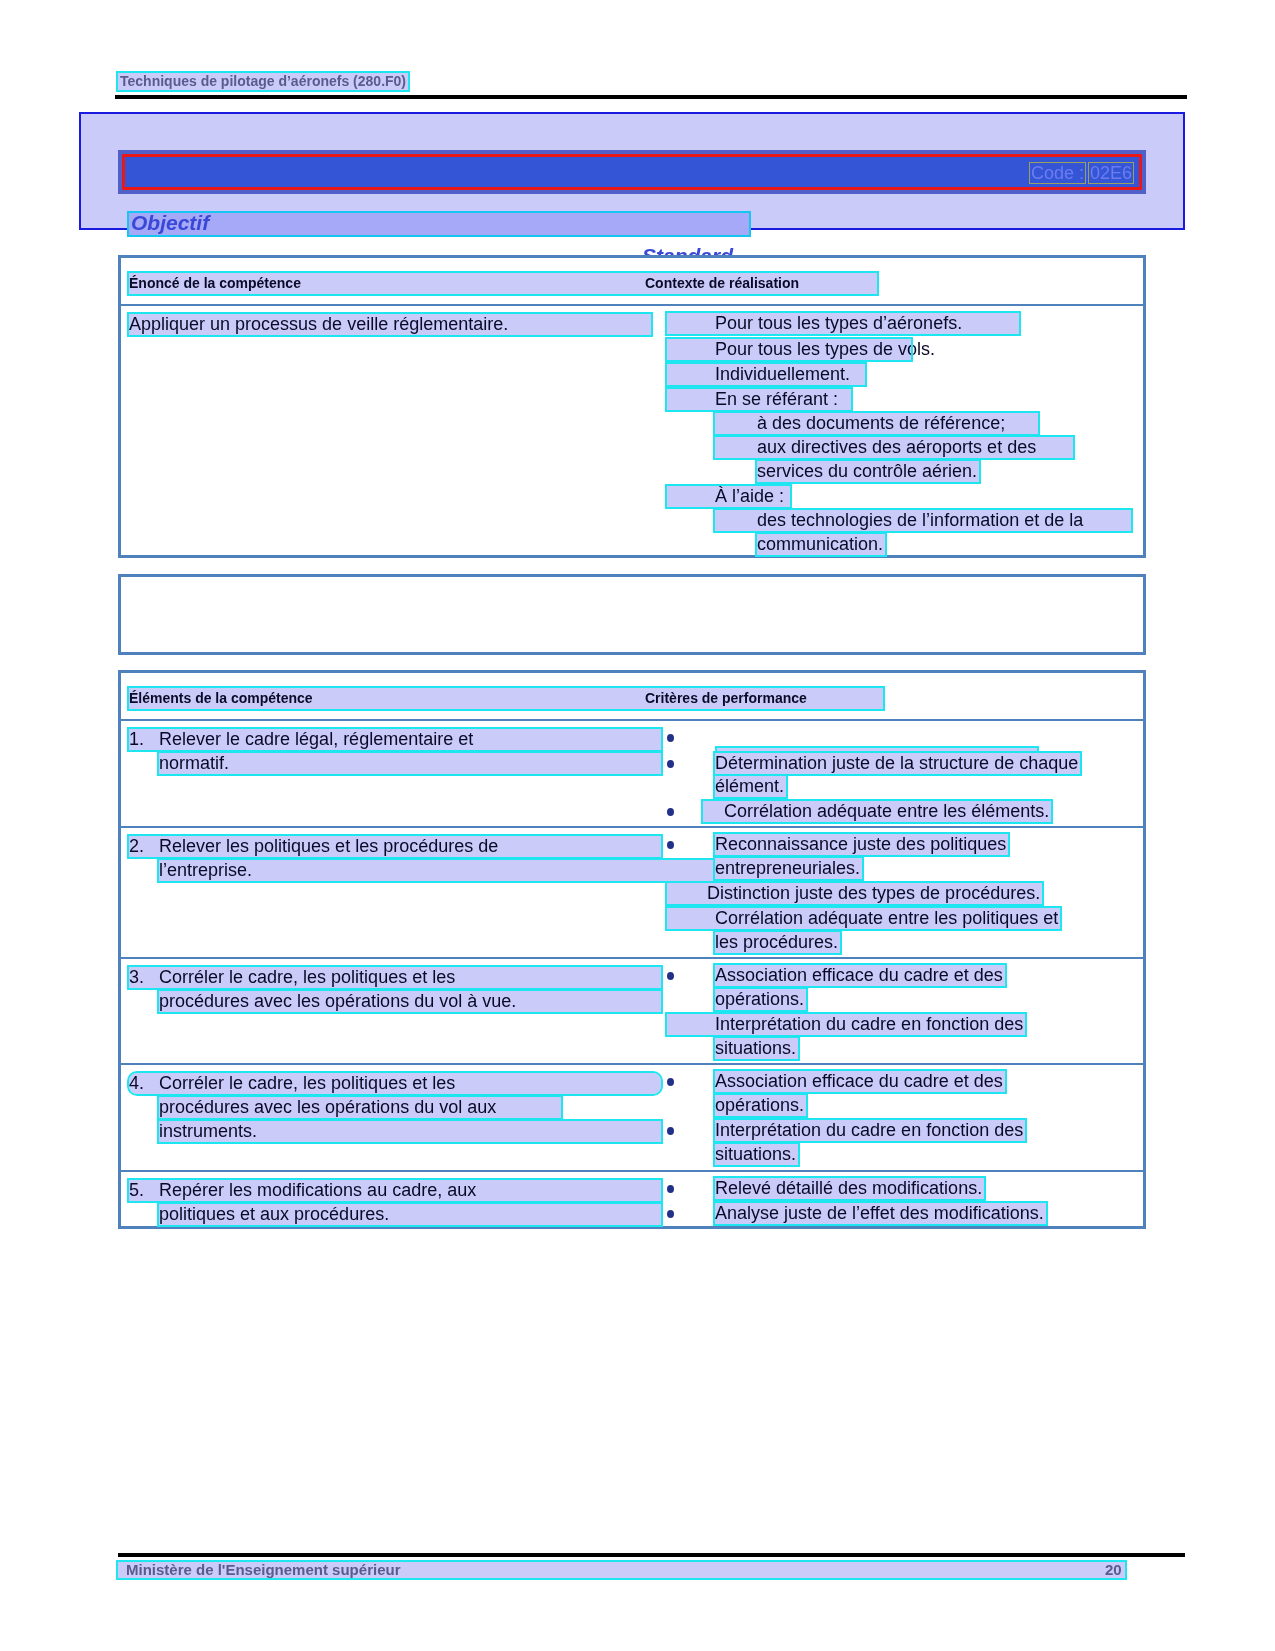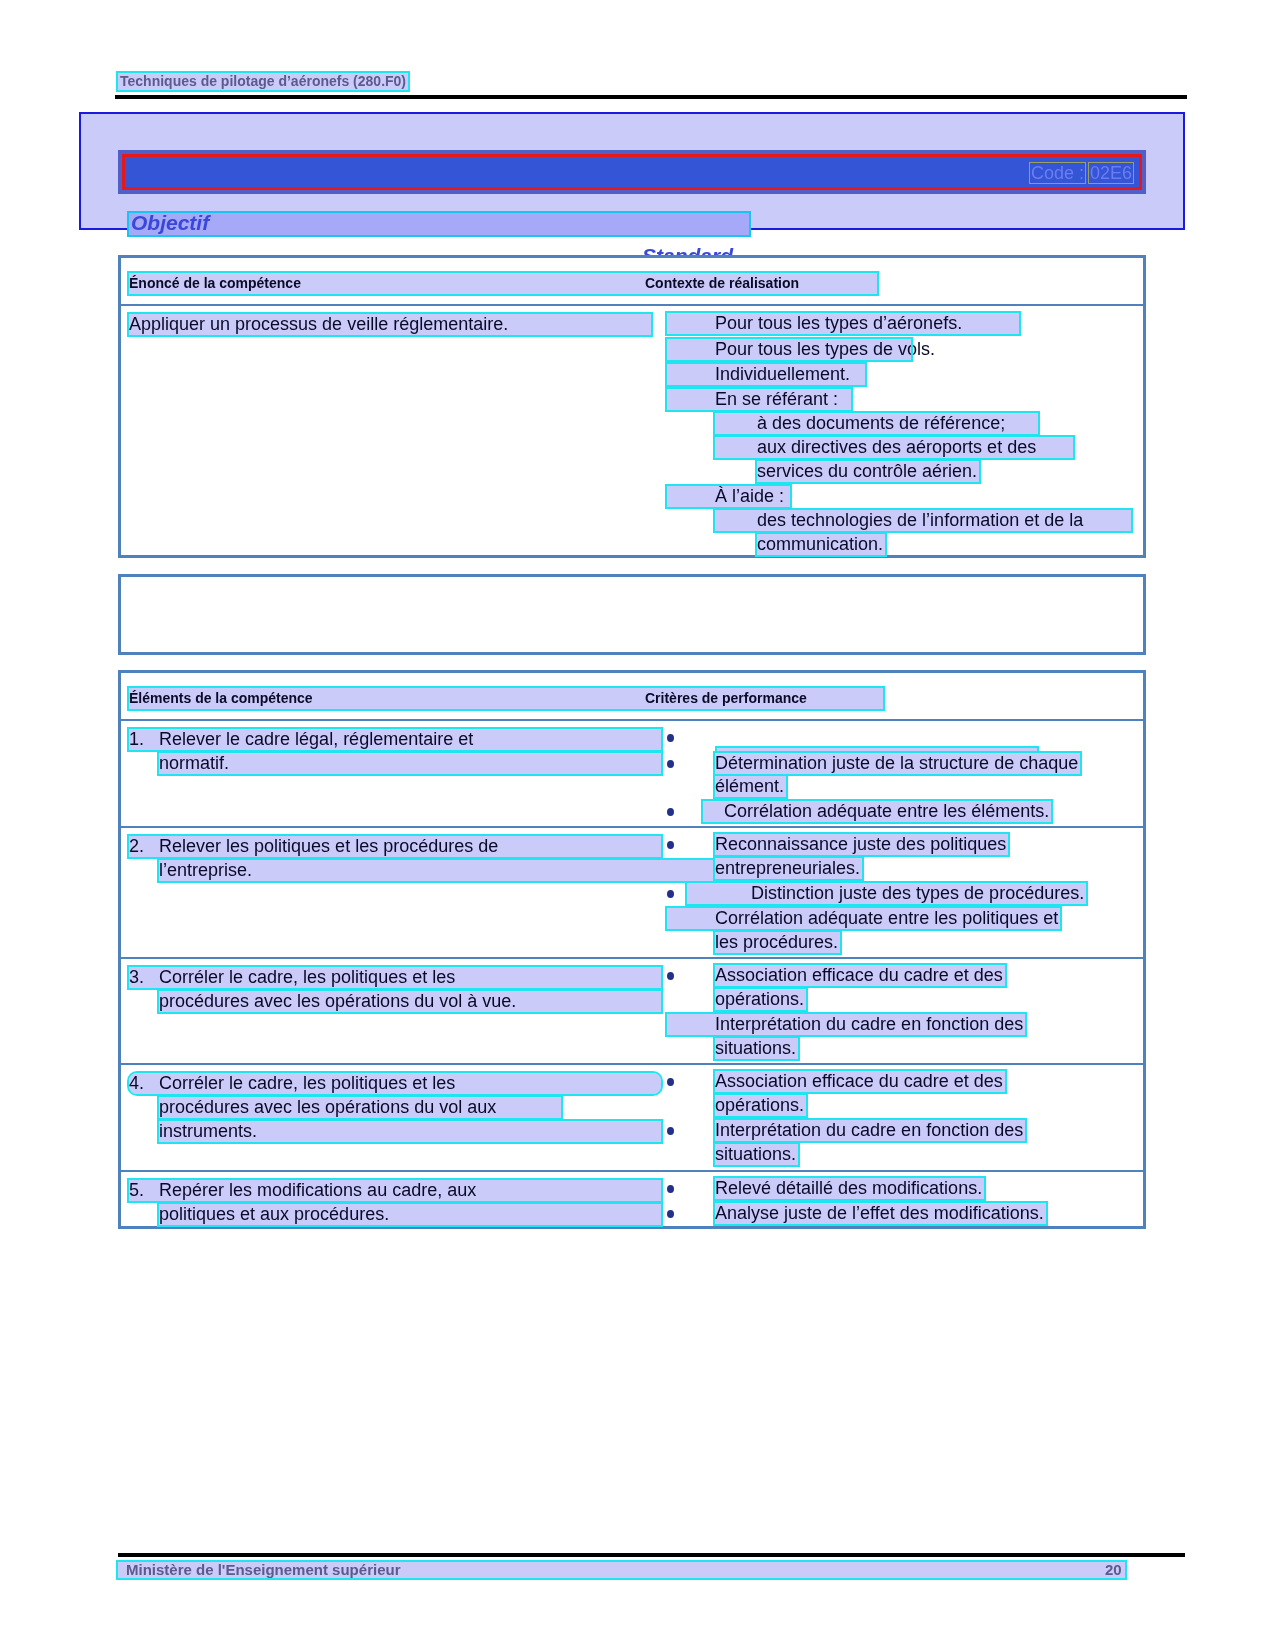--- a/index.html
+++ b/index.html
@@ -143,21 +143,21 @@
     <div class="cell-text hl" style="left:546px; top:80px; padding-left:21px;margin-left:36px;">Corrélation adéquate entre les éléments.</div>
   </div>
 
   <div class="row" style="height:129px;">
     <div class="cell-text hl" style="left:8px; top:8px; width:530px;"><span>2.</span>&nbsp;&nbsp;&nbsp;<span>Relever les politiques et les procédures de</span></div>
     <div class="cell-text hl" style="left:38px; top:32px; width:600px;">l’entreprise.</div>
     <div class="bullet" style="left:546px; top:13px;"></div>
     <div class="cell-text hl" style="left:594px; top:6px;">Reconnaissance juste des politiques</div>
     <div class="cell-text hl" style="left:594px; top:30px;">entrepreneuriales.</div>
     <div class="bullet" style="left:546px; top:62px;"></div>
-    <div class="cell-text hl" style="left:546px; top:55px; padding-left:64px;margin-left:20px;">Distinction juste des types de procédures.</div>
+    <div class="cell-text hl" style="left:546px; top:55px; padding-left:40px;">Distinction juste des types de procédures.</div>
     <div class="bullet" style="left:546px; top:87px;"></div>
     <div class="cell-text hl" style="left:546px; top:80px; padding-left:48px;">Corrélation adéquate entre les politiques et</div>
     <div class="cell-text hl" style="left:594px; top:104px;">les procédures.</div>
   </div>
 
   <div class="row" style="height:104px;">
     <div class="cell-text hl" style="left:8px; top:8px; width:530px;"><span>3.</span>&nbsp;&nbsp;&nbsp;<span>Corréler le cadre, les politiques et les</span></div>
     <div class="cell-text hl" style="left:38px; top:32px; width:500px;">procédures avec les opérations du vol à vue.</div>
     <div class="bullet" style="left:546px; top:13px;"></div>
     <div class="cell-text hl" style="left:594px; top:6px;">Association efficace du cadre et des</div>

